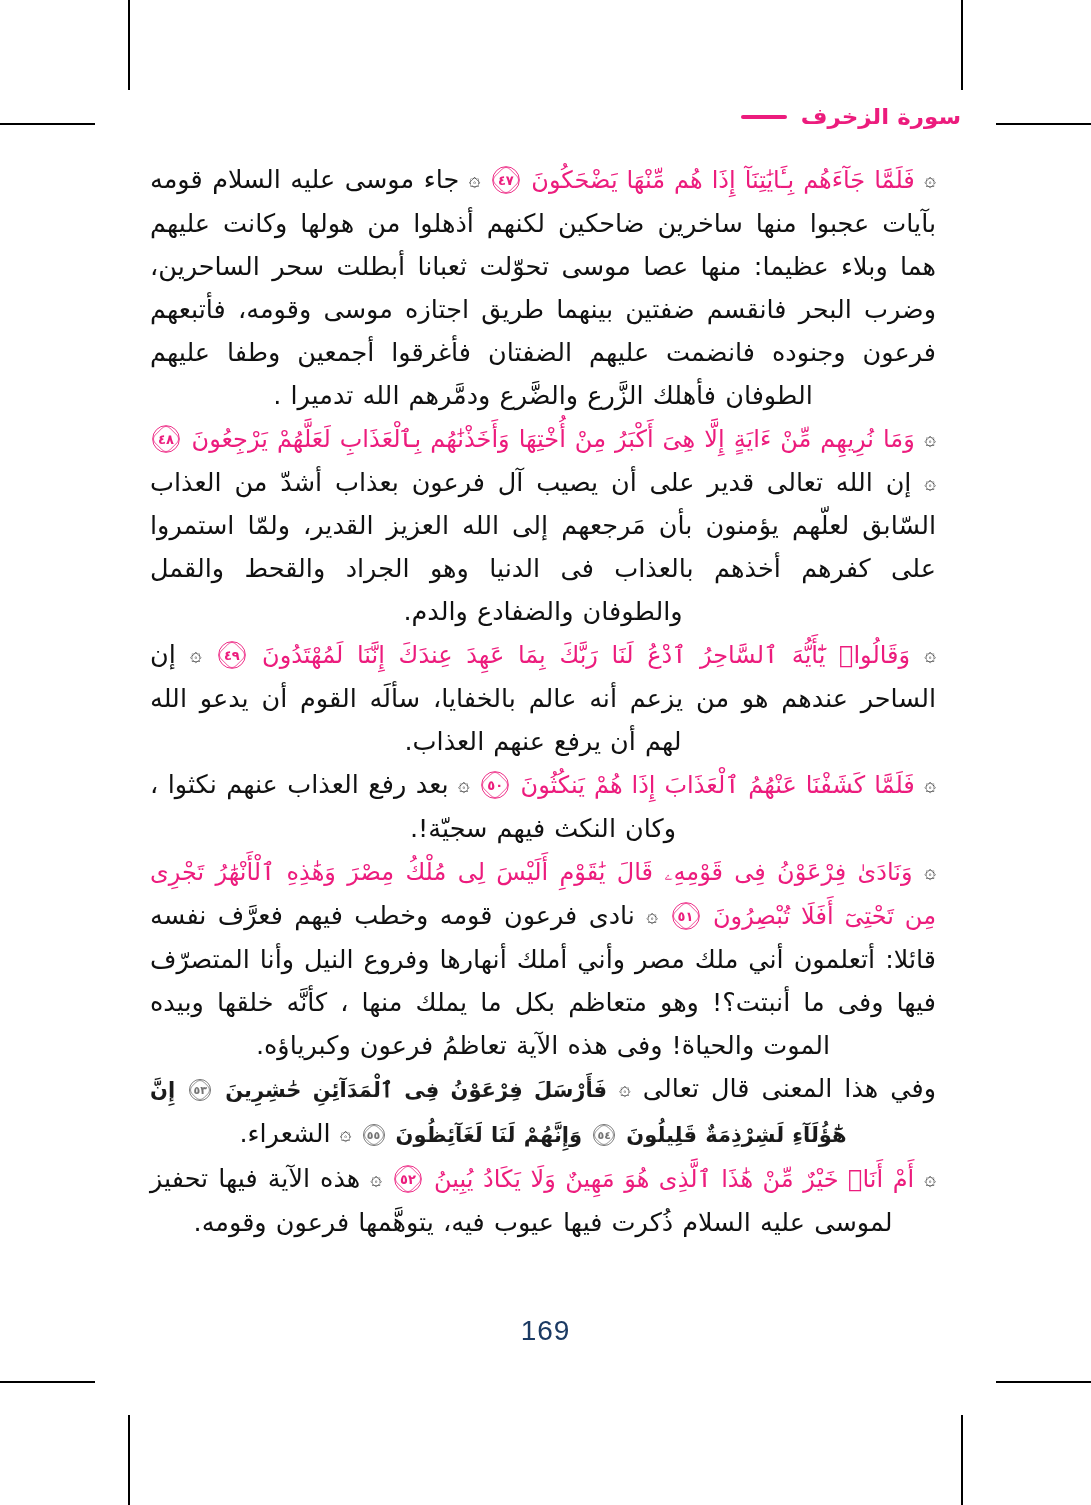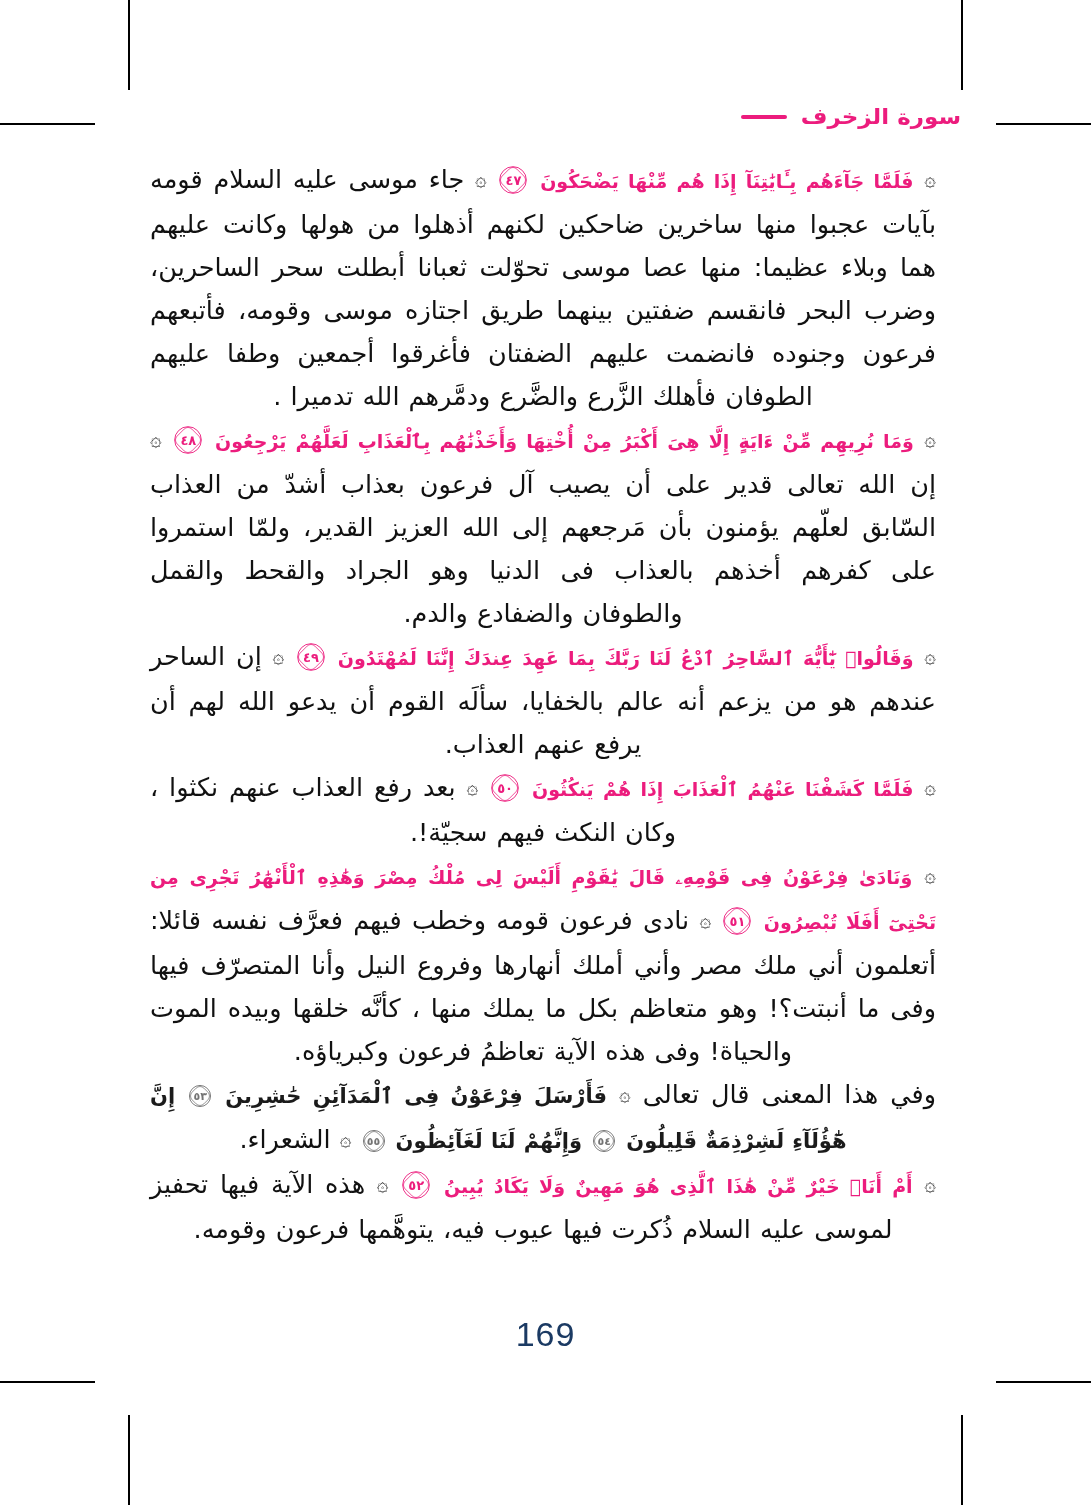--- a/index.html
+++ b/index.html
@@ -75,22 +75,22 @@
     margin: 0 0 0 0;
     text-align: justify;
     text-justify: inter-word;
     letter-spacing: 0px;
     word-spacing: 1px;
   }
   .para.first { text-align: center; }
 
   .quran {
     color: #EC1C7D;
-    font-size: 19px;
-    font-weight: 700;
+    font-size: 24px;
+    font-weight: 400;
     letter-spacing: -0.5px;
     white-space: normal;
   }
   .quran-black {
     color: #1b1b1b;
     font-size: 21px;
     font-weight: 600;
     letter-spacing: -0.3px;
   }
 
@@ -141,21 +141,21 @@
   }
   .brk-black { color: #1b1b1b; }
 
   
   .folio {
     position: absolute;
     left: 0;
     right: 0;
     top: 1315px;
     text-align: center;
-    font-size: 34px;
+    font-size: 28px;
     color: #1b3a63;
     font-family: "Liberation Sans", sans-serif;
     letter-spacing: 1px;
   }
 </style>
 </head>
 <body>
 
 <div class="page">
 

